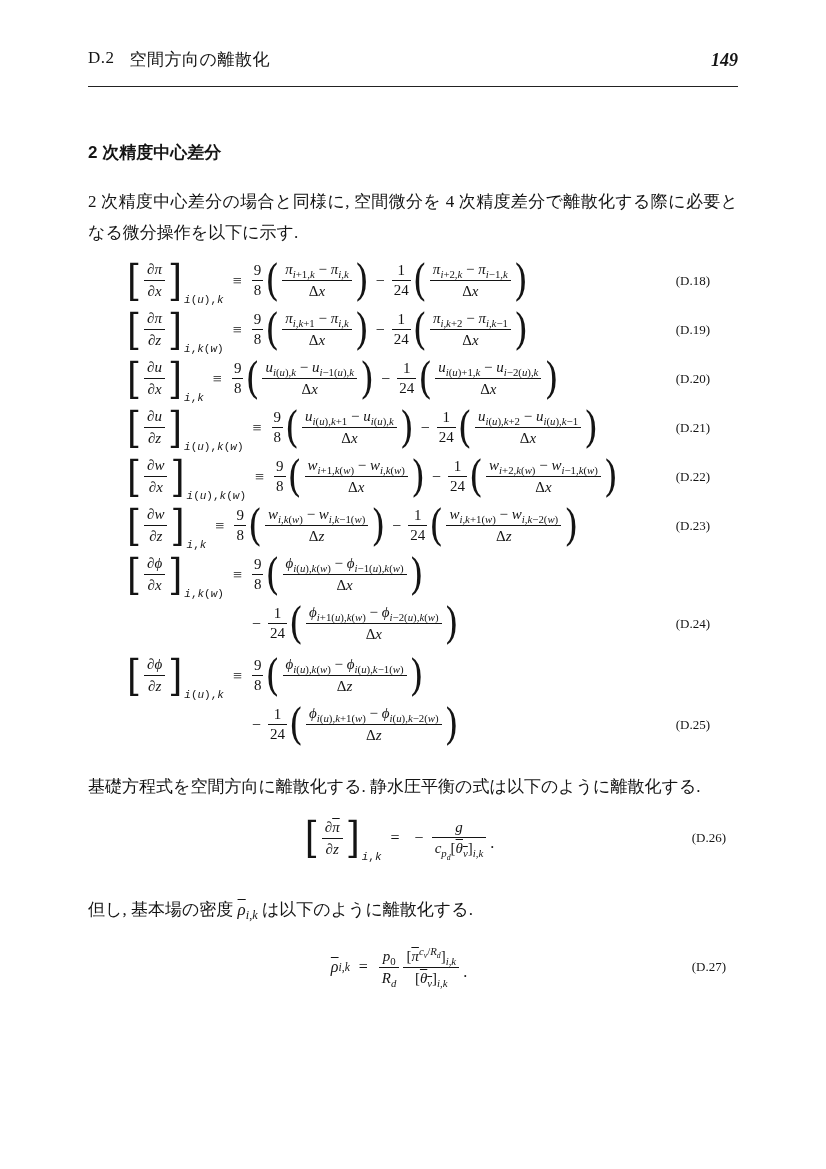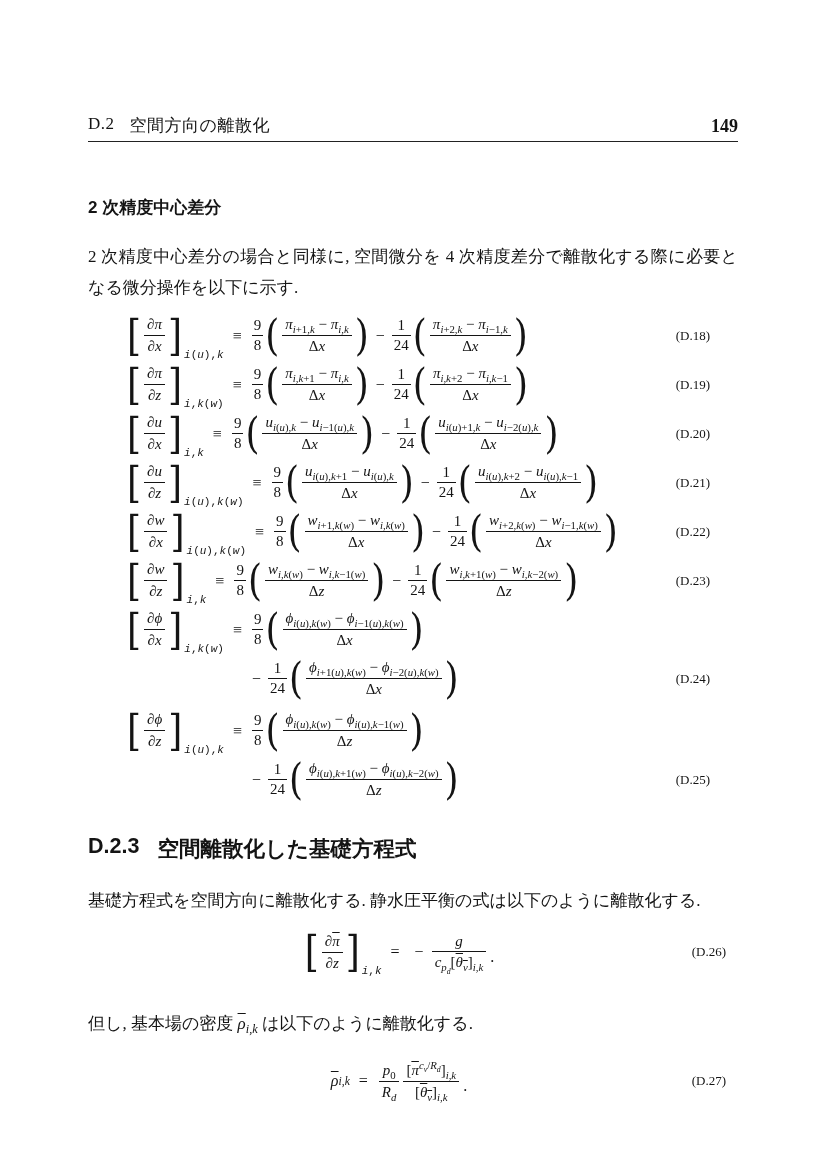--- a/index.html
+++ b/index.html
@@ -5,25 +5,25 @@
   html,body { margin:0; padding:0; background:#ffffff; }
   body {
     width:826px; height:1169px; position:relative; overflow:hidden;
     color:#141414;
     font-family:"Liberation Serif","DejaVu Serif",serif;
   }
   .content { margin:0 88px; width:650px; }
 
   
   .header {
-    margin-top:114px; display:flex; justify-content:space-between; align-items:flex-end;
-    border-bottom:1.5px solid #222; padding-bottom:4px; font-size:17px;
+    margin-top:48px; display:flex; justify-content:space-between; align-items:flex-end;
+    border-bottom:1.5px solid #222; padding-bottom:15px; font-size:17px;
   }
   .htitle { display:inline-flex; gap:15px; letter-spacing:.5px; }
-  .pno { font-weight:bold; font-size:18px; }
+  .pno { font-weight:bold; font-size:18px;font-style:italic; }
 
   
   .h-sub {
     margin-top:54px; font-size:17px; font-weight:bold;
     font-family:"Liberation Sans","DejaVu Sans",sans-serif;
   }
   .para { margin:22px 0 0 0; font-size:17px; line-height:31px; text-align:justify; }
   .h-sec {
     margin-top:30px; font-size:21.5px; font-weight:bold;
     font-family:"Liberation Sans","DejaVu Sans",sans-serif;
@@ -378,24 +378,20 @@
           <span class="frac">
             <span class="num"><i>ϕ</i><sub><i>i</i>(<i>u</i>),<i>k</i>+1(<i>w</i>)</sub> − <i>ϕ</i><sub><i>i</i>(<i>u</i>),<i>k</i>−2(<i>w</i>)</sub></span>
             <span class="den">Δ<i>z</i></span>
           </span>
           <span class="d">)</span>
         </span>
         <span class="eq-label">(D.25)</span>
       </div>
     </div>
 
-  <div class="h-sec">
-    <span>D.2.3</span>
-    <span>空間離散化した基礎方程式</span>
-  </div>
 
   <p class="para">基礎方程式を空間方向に離散化する. 静水圧平衡の式は以下のように離散化する.</p>
 
   <div class="eq-row center tall" style="margin-top:8px;">
     <span class="math">
       <span class="lhs">
         <span class="d">[</span>
         <span class="frac">
           <span class="num">∂<span class="ol"><i>π</i></span></span>
           <span class="den">∂<i>z</i></span>

